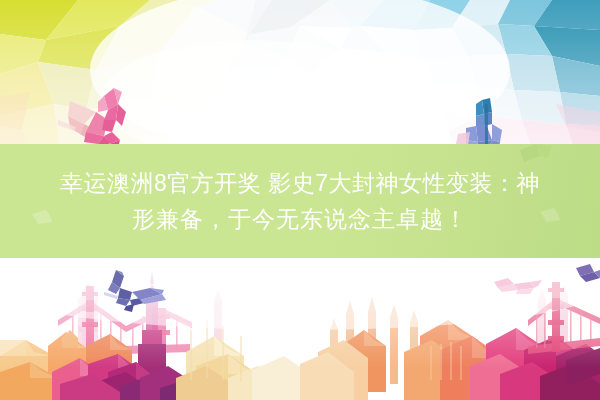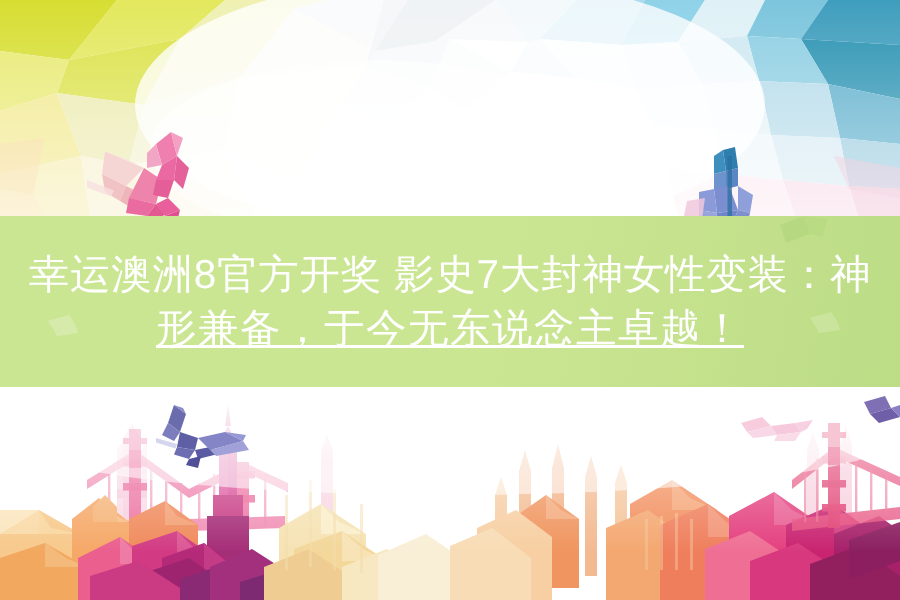--- a/index.html
+++ b/index.html
@@ -44,27 +44,27 @@
     z-index: 6;
     display: flex;
     flex-direction: column;
     align-items: center;
     justify-content: center;
     box-sizing: border-box;
     padding: 0 8px;
   }
   .cap-line {
     color: #ffffff;
-    font-size: 27px;
+    font-size: 23px;
     line-height: 36px;
     letter-spacing: 0.5px;
     white-space: nowrap;
     text-align: center;
   }
-  .cap-line.l2 { letter-spacing: 1px; text-decoration: underline; }
+  .cap-line.l2 { letter-spacing: 1px; }
 </style>
 </head>
 <body>
 
 <div id="banner">
 
   <div class="layer">
     <svg width="600" height="400" viewBox="0 0 600 400" xmlns="http://www.w3.org/2000/svg">
       <defs>
         <linearGradient id="fadeWhite" x1="0" y1="0" x2="0" y2="1">

